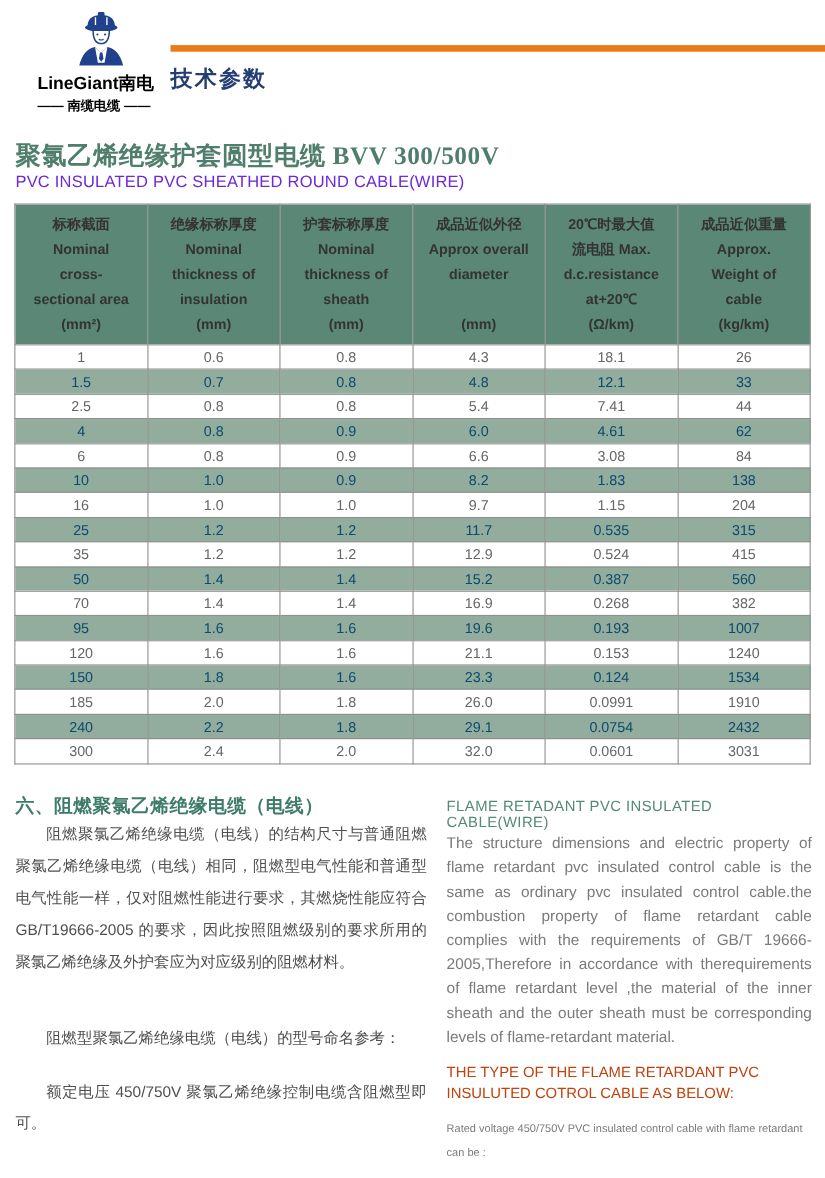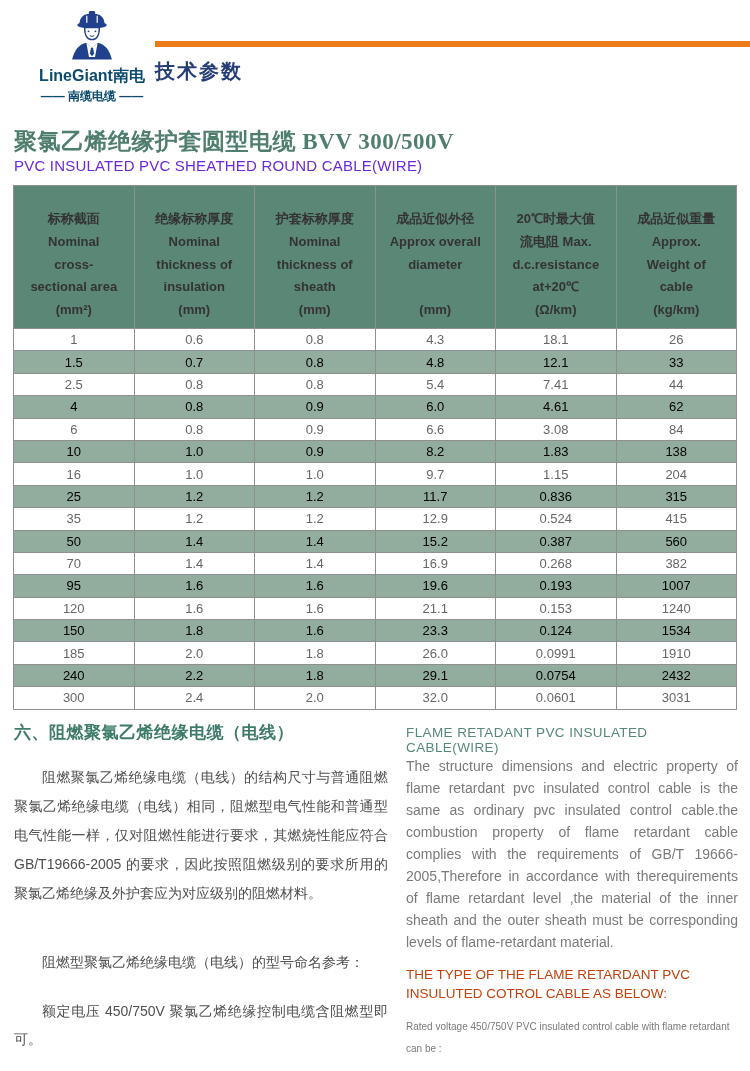--- a/index.html
+++ b/index.html
@@ -3,42 +3,42 @@
 <meta charset="utf-8">
 <style>
   * { margin:0; padding:0; box-sizing:border-box; }
   html,body { background:#e8e8e8; }
   .page {
     position:relative; width:750px; height:1071px; margin:0 auto;
     background:#ffffff; overflow:hidden;
     font-family:"Liberation Sans", sans-serif;
   }
   
-  .brand { position:absolute; left:34px; top:8px; width:116px; text-align:center; color:#0c4a6e; }
+  .brand { position:absolute; left:34px; top:8px; width:116px; text-align:left; color:#000000; }
   .brand svg { width:52px; height:58px; display:block; margin:0 auto; }
   .logo-title { font-weight:bold; font-size:16px; white-space:nowrap; letter-spacing:0px; }
   .logo-sub { font-size:12px; font-weight:bold; margin-top:1px; white-space:nowrap; }
   .orange-bar { position:absolute; left:155px; top:41px; right:0; height:6px; background:#EA7B16; }
   .tech-label { position:absolute; left:155px; top:58px; font-size:20px; font-weight:bold; color:#243E73; letter-spacing:2px; }
   
   .title-zh { position:absolute; left:14px; top:126px; font-size:23px; font-weight:bold; color:#4F7E6D; letter-spacing:0.5px;font-family:Liberation Serif, serif; }
   .title-en { position:absolute; left:14px; top:157px; font-size:15px; color:#6d28d9; letter-spacing:0.2px; }
   
   table.spec { position:absolute; left:13px; top:185px; width:724px; border-collapse:collapse; table-layout:fixed; }
   .spec th, .spec td { border:1px solid #8F8F8F; text-align:center; }
-  .spec th { background:#5B8777; color:#333333; font-size:13px; font-weight:bold; padding:22px 2px 6px; vertical-align:top; }
+  .spec th { background:#5B8777; color:#333333; font-size:13px; font-weight:bold; padding:7px 2px 6px; vertical-align:top; }
   .hline { line-height:22.8px; min-height:22.8px; white-space:nowrap; }
   .spec td { font-size:13px; color:#666666; height:22.4px; padding:0; background:#ffffff; }
-  .spec tr.alt td { background:#92AC9D; color:#000000; }
+  .spec tr.alt td { background:#92AC9D; color:#0c4a6e; }
   
   .flame { position:absolute; left:14px; top:721px; width:724px; }
   .flame-grid { display:grid; grid-template-columns:374px 1fr; column-gap:18px; }
   .head-zh { font-size:17px; font-weight:bold; color:#3E7B6A; letter-spacing:0.5px; }
   .head-en { font-size:13.5px; color:#55887A; letter-spacing:0.4px; padding-top:4px; }
-  .zh-para { margin-top:19px; font-size:14px; color:#4F4F4F; line-height:29px; text-align:justify; text-indent:2em; }
+  .zh-para { font-size:14px; color:#4F4F4F; line-height:29px; text-align:justify; text-indent:2em; }
   .zh-naming { margin-top:44px; font-size:14px; color:#4F4F4F; line-height:21px; text-indent:2em; }
   .zh-rated { margin-top:24px; font-size:14px; color:#4F4F4F; line-height:28px; text-align:justify; text-indent:2em; }
   .en-para { font-size:14px; color:#7A7A7A; line-height:22px; text-align:justify; }
   .en-type { margin-top:12px; font-size:13.5px; color:#c2410c; line-height:19px; }
   .en-rated { margin-top:13px; font-size:10px; color:#7A7A7A; line-height:22px; }
 </style>
 </head>
 <body>
 
 <div class="page">
@@ -174,21 +174,21 @@
           <td>1.0</td>
           <td>9.7</td>
           <td>1.15</td>
           <td>204</td>
         </tr>
         <tr class="alt">
           <td>25</td>
           <td>1.2</td>
           <td>1.2</td>
           <td>11.7</td>
-          <td>0.836</td>
+          <td>0.535</td>
           <td>315</td>
         </tr>
         <tr>
           <td>35</td>
           <td>1.2</td>
           <td>1.2</td>
           <td>12.9</td>
           <td>0.524</td>
           <td>415</td>
         </tr>

